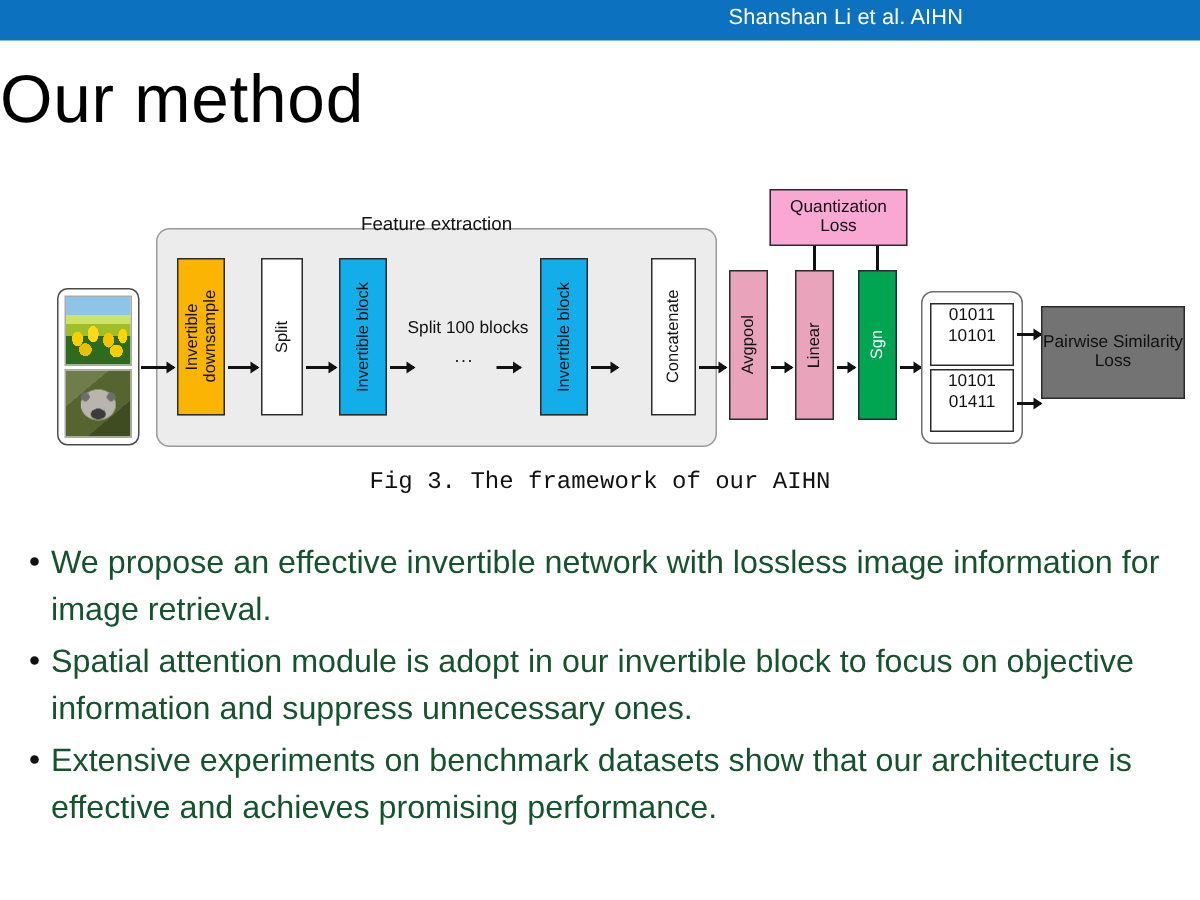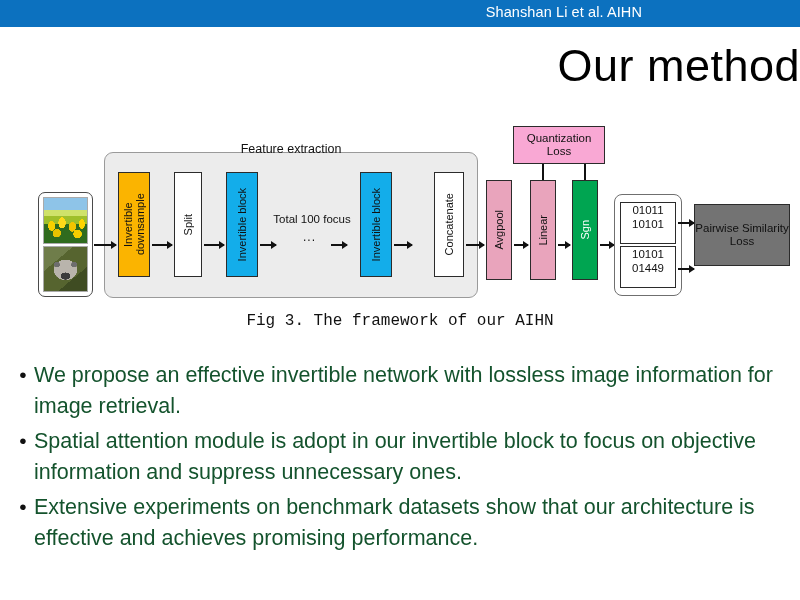--- a/index.html
+++ b/index.html
@@ -19,21 +19,21 @@
   }
   .header-author {
     position: absolute; right: 10px; top: 4px;
     color: #ffffff; font-size: 14.5px; letter-spacing: .1px;
     white-space: nowrap;
   }
 
   
   .slide-title {
     position: absolute; top: 40px; left: 0; width: 800px;
-    text-align: right; font-size: 45px; font-weight: 400;
+    text-align: left; font-size: 45px; font-weight: 400;
     color: #000; letter-spacing: .5px;
   }
 
   
   .figure { position: absolute; left: 0; top: 118px; width: 800px; height: 195px; }
 
   .blk {
     position: absolute;
     border: 1.6px solid #2b2b2b;
     display: flex; align-items: center; justify-content: center;
@@ -155,21 +155,21 @@
       <span class="vtext">Split</span>
     </div>
 
     <div class="arrow" style="left:204px; top:126px; width:20px;"></div>
 
     <div class="blk" style="left:226px; top:54px; width:32px; height:105px; background:#13ADEA;">
       <span class="vtext">Invertible block</span>
     </div>
 
     <div class="arrow" style="left:260px; top:126px; width:16px;"></div>
-    <div class="lbl-total" style="left:262px; top:95px; width:100px;">Total 100 focus</div>
+    <div class="lbl-total" style="left:262px; top:95px; width:100px;">Split 100 blocks</div>
     <div class="lbl-dots" style="left:303px; top:112px;">...</div>
     <div class="arrow" style="left:331px; top:126px; width:16px;"></div>
 
     <div class="blk" style="left:360px; top:54px; width:32px; height:105px; background:#13ADEA;">
       <span class="vtext">Invertible block</span>
     </div>
 
     <div class="arrow" style="left:394px; top:126px; width:18px;"></div>
 
     <div class="blk" style="left:434px; top:54px; width:30px; height:105px; background:#fff;">
@@ -205,21 +205,21 @@
 
     <div class="code-card" style="left:614px; top:76px; width:68px; height:102px;"></div>
 
     <div class="code-box" style="left:620px; top:84px; width:56px; height:42px;">
       <span>01011</span>
       <span>10101</span>
     </div>
 
     <div class="code-box" style="left:620px; top:128px; width:56px; height:42px;">
       <span>10101</span>
-      <span>01449</span>
+      <span>01411</span>
     </div>
 
     <div class="arrow" style="left:678px; top:104px; width:16px;"></div>
     <div class="arrow" style="left:678px; top:150px; width:16px;"></div>
 
     <div class="blk" style="left:694px; top:86px; width:96px; height:62px; background:#737373; font-size:11.5px;">
       <span>Pairwise Similarity Loss</span>
     </div>
   </div>
 

